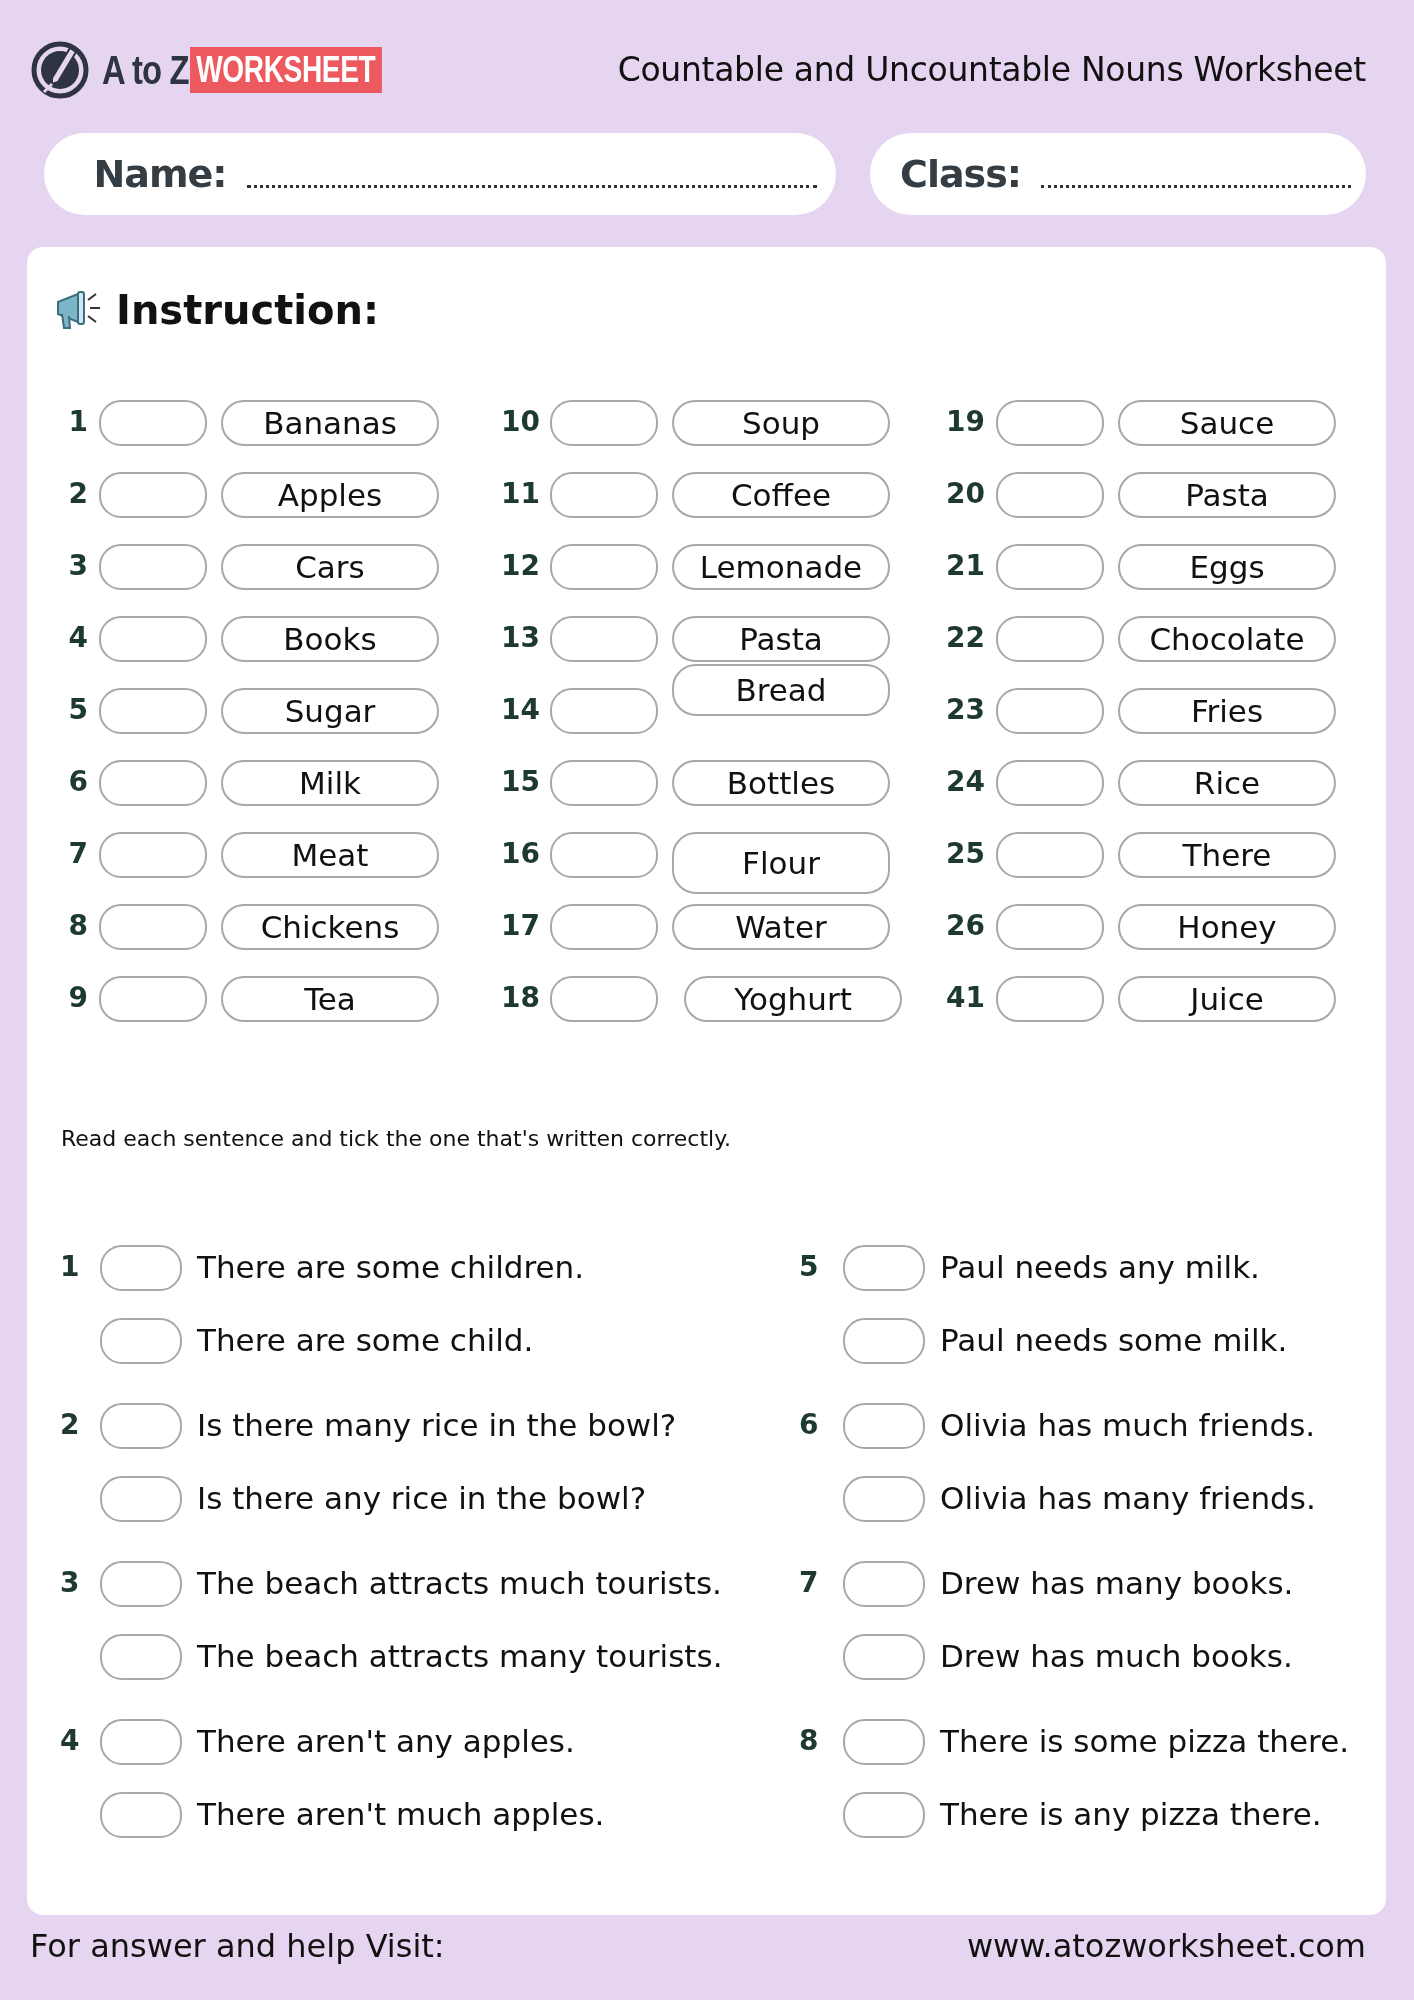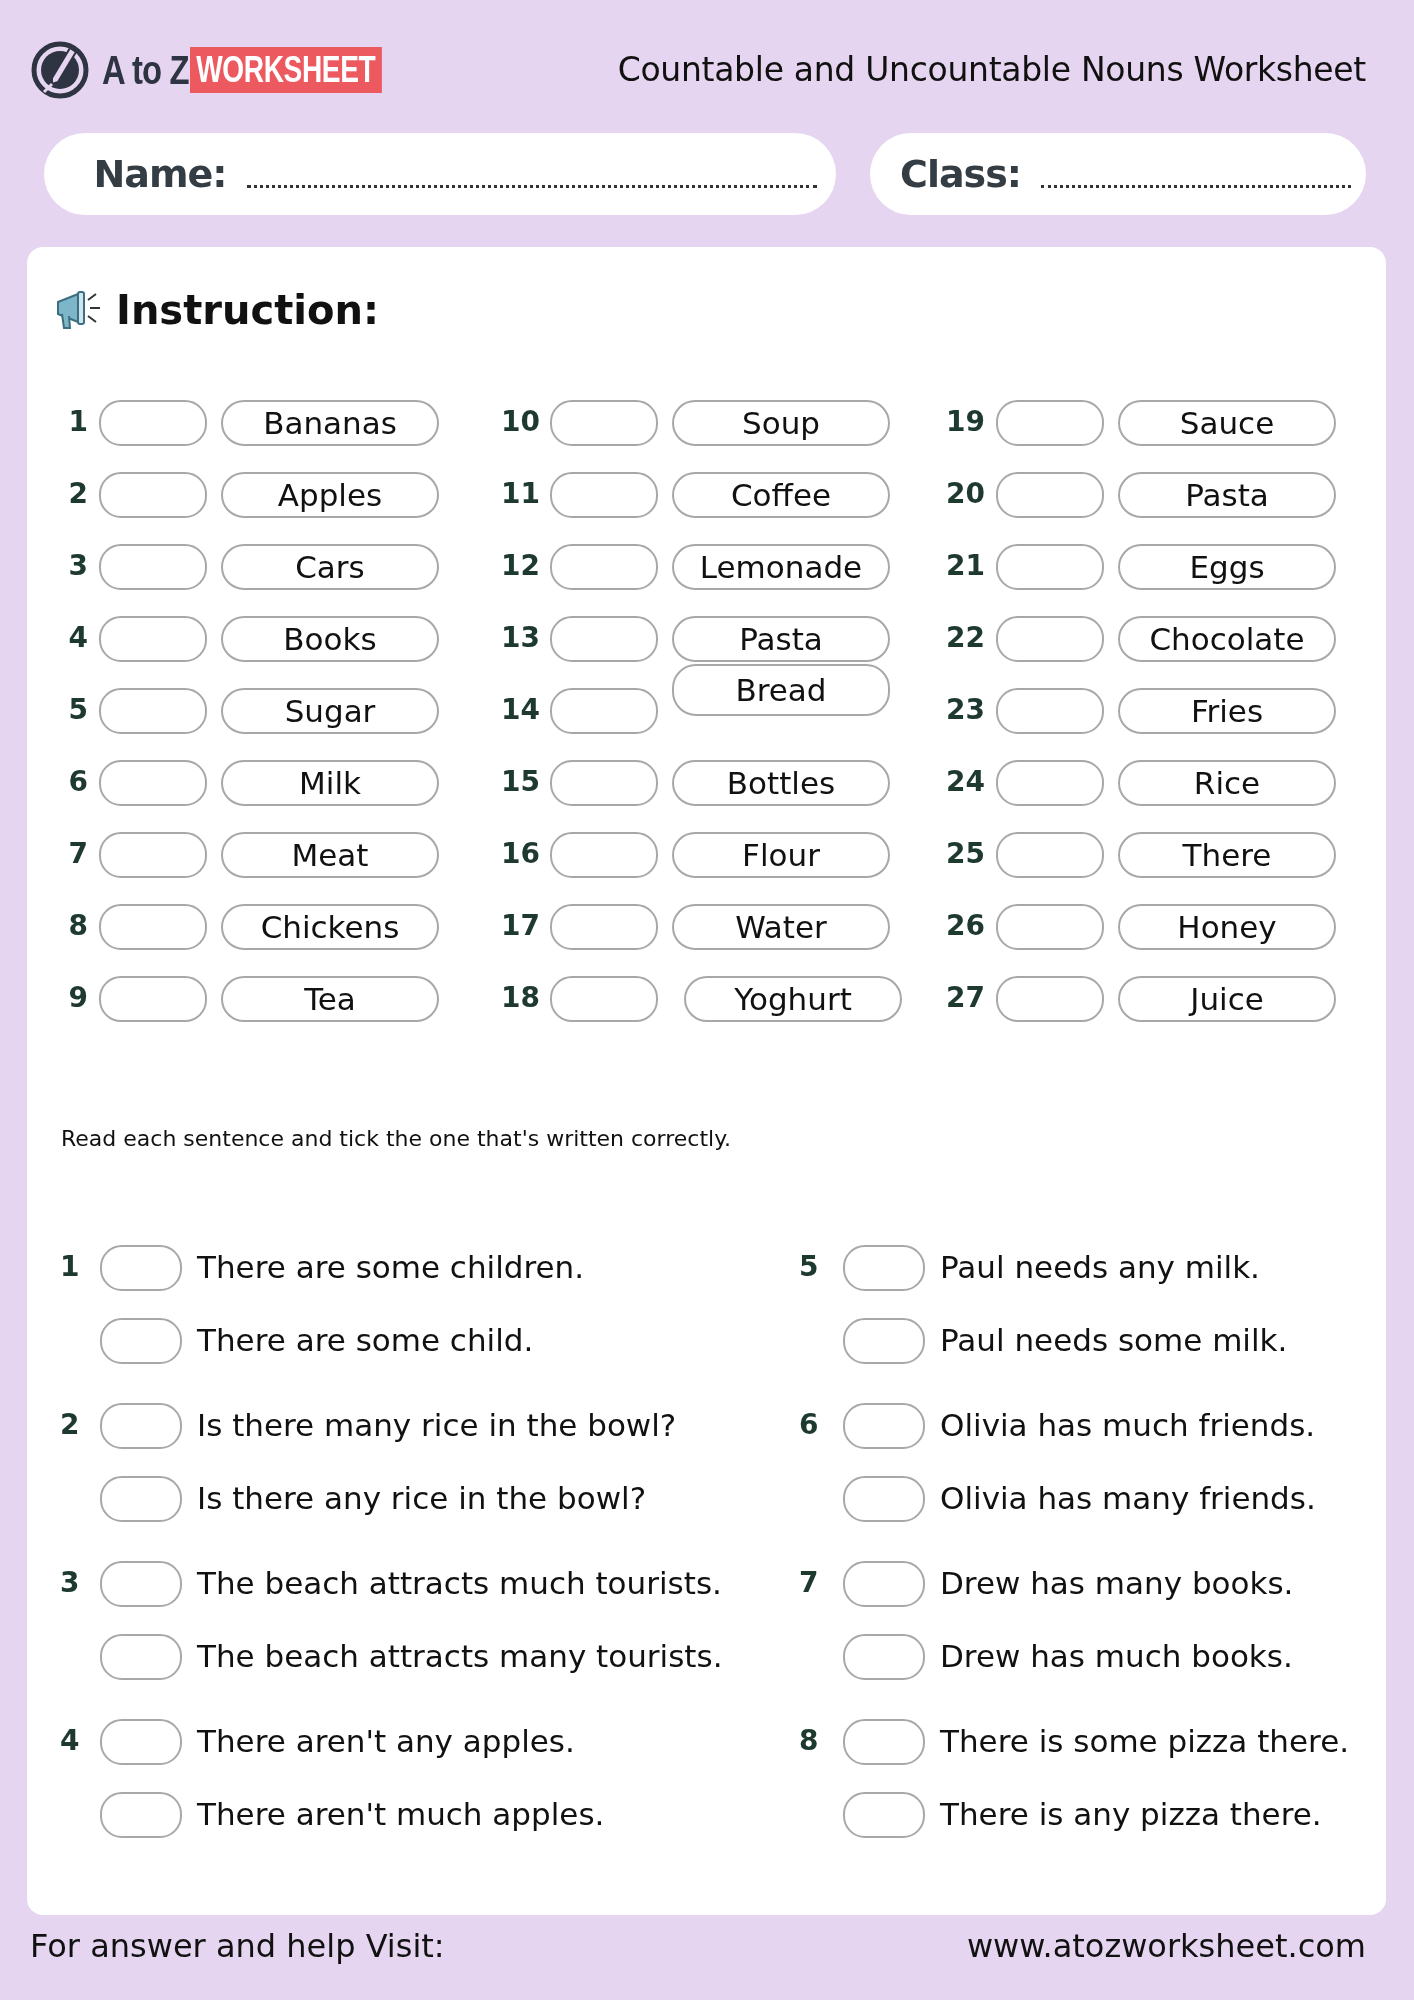--- a/index.html
+++ b/index.html
@@ -160,21 +160,21 @@
     <div class="abs blank-box" style="left: 550px; top: 616px; width: 108px; height: 46px;"></div>
     <div class="abs word-box" style="left: 672px; top: 616px; width: 218px; height: 46px;">Pasta</div>
     <div class="abs num" style="right: 874px; top: 693px;">14</div>
     <div class="abs blank-box" style="left: 550px; top: 688px; width: 108px; height: 46px;"></div>
     <div class="abs word-box" style="left: 672px; top: 664px; width: 218px; height: 52px;">Bread</div>
     <div class="abs num" style="right: 874px; top: 765px;">15</div>
     <div class="abs blank-box" style="left: 550px; top: 760px; width: 108px; height: 46px;"></div>
     <div class="abs word-box" style="left: 672px; top: 760px; width: 218px; height: 46px;">Bottles</div>
     <div class="abs num" style="right: 874px; top: 837px;">16</div>
     <div class="abs blank-box" style="left: 550px; top: 832px; width: 108px; height: 46px;"></div>
-    <div class="abs word-box" style="left: 672px; top: 832px; width: 218px; height: 46px; text-align: right;">Flour</div>
+    <div class="abs word-box" style="left: 672px; top: 832px; width: 218px; height: 62px; text-align: right;">Flour</div>
     <div class="abs num" style="right: 874px; top: 909px;">17</div>
     <div class="abs blank-box" style="left: 550px; top: 904px; width: 108px; height: 46px;"></div>
     <div class="abs word-box" style="left: 672px; top: 904px; width: 218px; height: 46px;">Water</div>
     <div class="abs num" style="right: 874px; top: 981px;">18</div>
     <div class="abs blank-box" style="left: 550px; top: 976px; width: 108px; height: 46px;"></div>
     <div class="abs word-box" style="left: 684px; top: 976px; width: 218px; height: 46px;">Yoghurt</div>
     <div class="abs num" style="right: 429px; top: 405px;">19</div>
     <div class="abs blank-box" style="left: 996px; top: 400px; width: 108px; height: 46px;"></div>
     <div class="abs word-box" style="left: 1118px; top: 400px; width: 218px; height: 46px;">Sauce</div>
     <div class="abs num" style="right: 429px; top: 477px;">20</div>
@@ -191,21 +191,21 @@
     <div class="abs word-box" style="left: 1118px; top: 688px; width: 218px; height: 46px;">Fries</div>
     <div class="abs num" style="right: 429px; top: 765px;">24</div>
     <div class="abs blank-box" style="left: 996px; top: 760px; width: 108px; height: 46px;"></div>
     <div class="abs word-box" style="left: 1118px; top: 760px; width: 218px; height: 46px;">Rice</div>
     <div class="abs num" style="right: 429px; top: 837px;">25</div>
     <div class="abs blank-box" style="left: 996px; top: 832px; width: 108px; height: 46px;"></div>
     <div class="abs word-box" style="left: 1118px; top: 832px; width: 218px; height: 46px;">There</div>
     <div class="abs num" style="right: 429px; top: 909px;">26</div>
     <div class="abs blank-box" style="left: 996px; top: 904px; width: 108px; height: 46px;"></div>
     <div class="abs word-box" style="left: 1118px; top: 904px; width: 218px; height: 46px;">Honey</div>
-    <div class="abs num" style="right: 429px; top: 981px;">27</div>
+    <div class="abs num" style="right: 429px; top: 981px;">41</div>
     <div class="abs blank-box" style="left: 996px; top: 976px; width: 108px; height: 46px;"></div>
     <div class="abs word-box" style="left: 1118px; top: 976px; width: 218px; height: 46px;">Juice</div>
   </div>
 
 <div class="abs section2">Read each sentence and tick the one that's written correctly.</div>
 <div id="sentences">
     <div class="abs num" style="left: 60px; top: 1250px; text-align: left;">1</div>
     <div class="abs blank-box" style="left: 100px; top: 1245px; width: 82px; height: 46px;"></div>
     <div class="abs sent-text" style="left: 197px; top: 1249px;">There are some children.</div>
     <div class="abs blank-box" style="left: 100px; top: 1318px; width: 82px; height: 46px;"></div>

